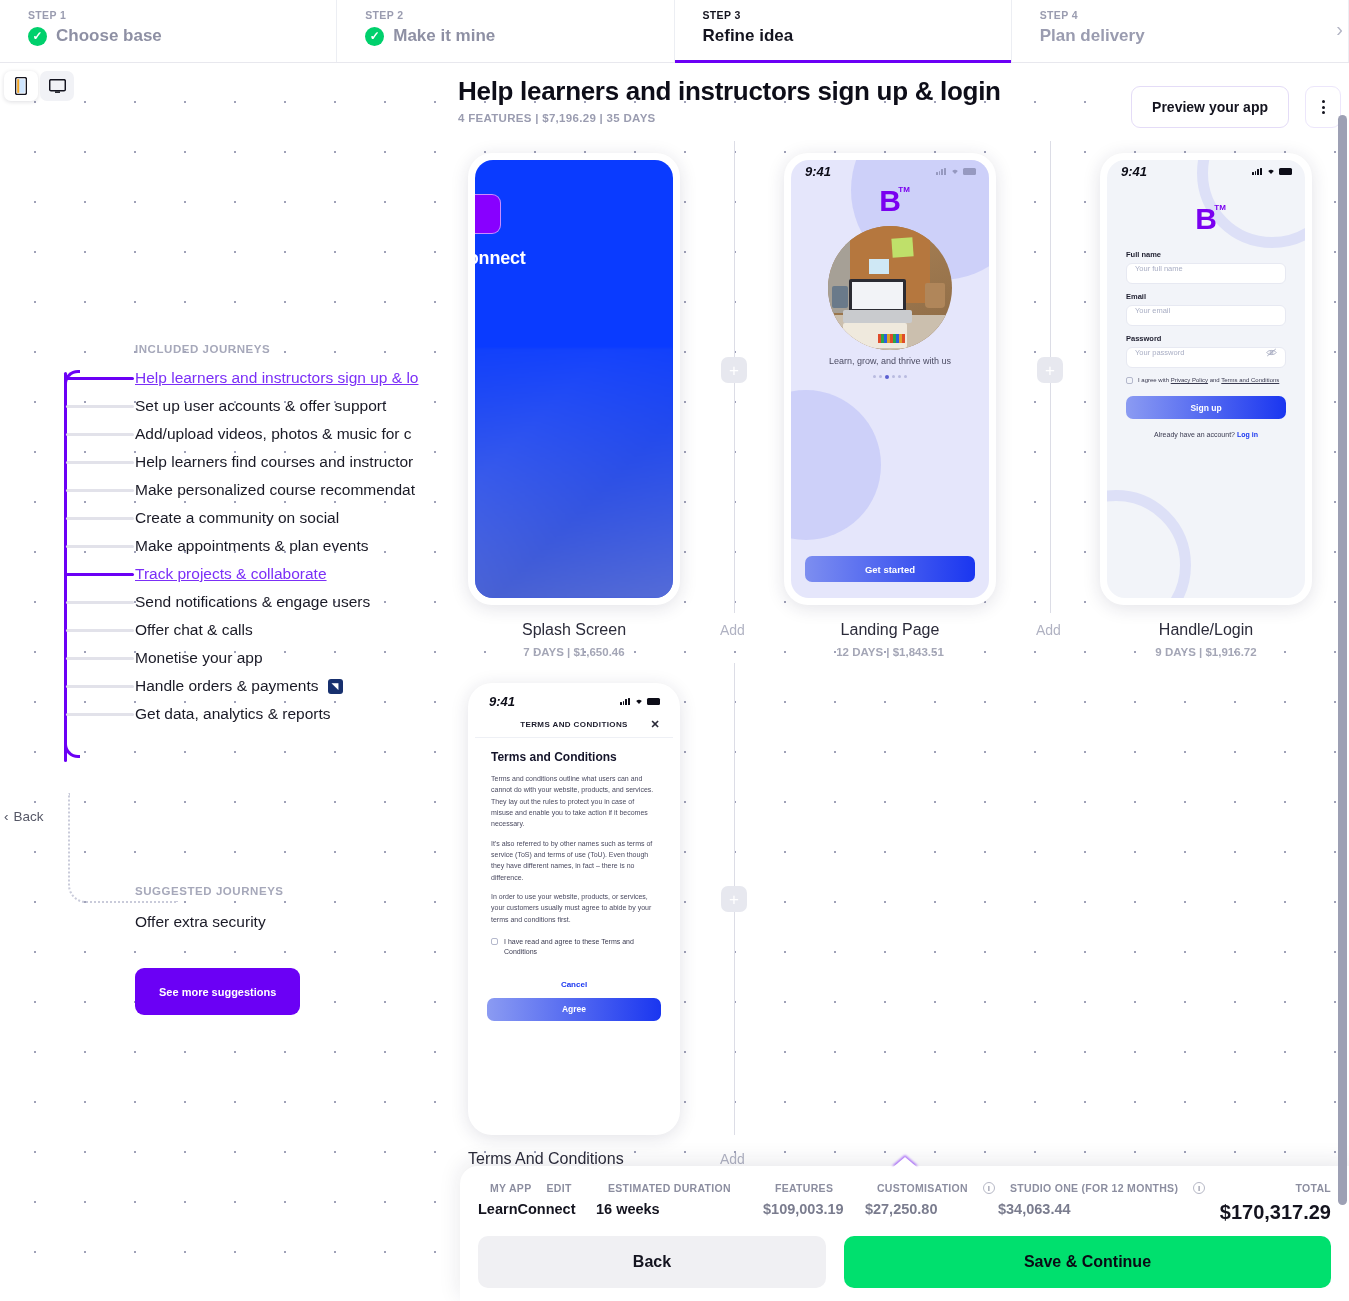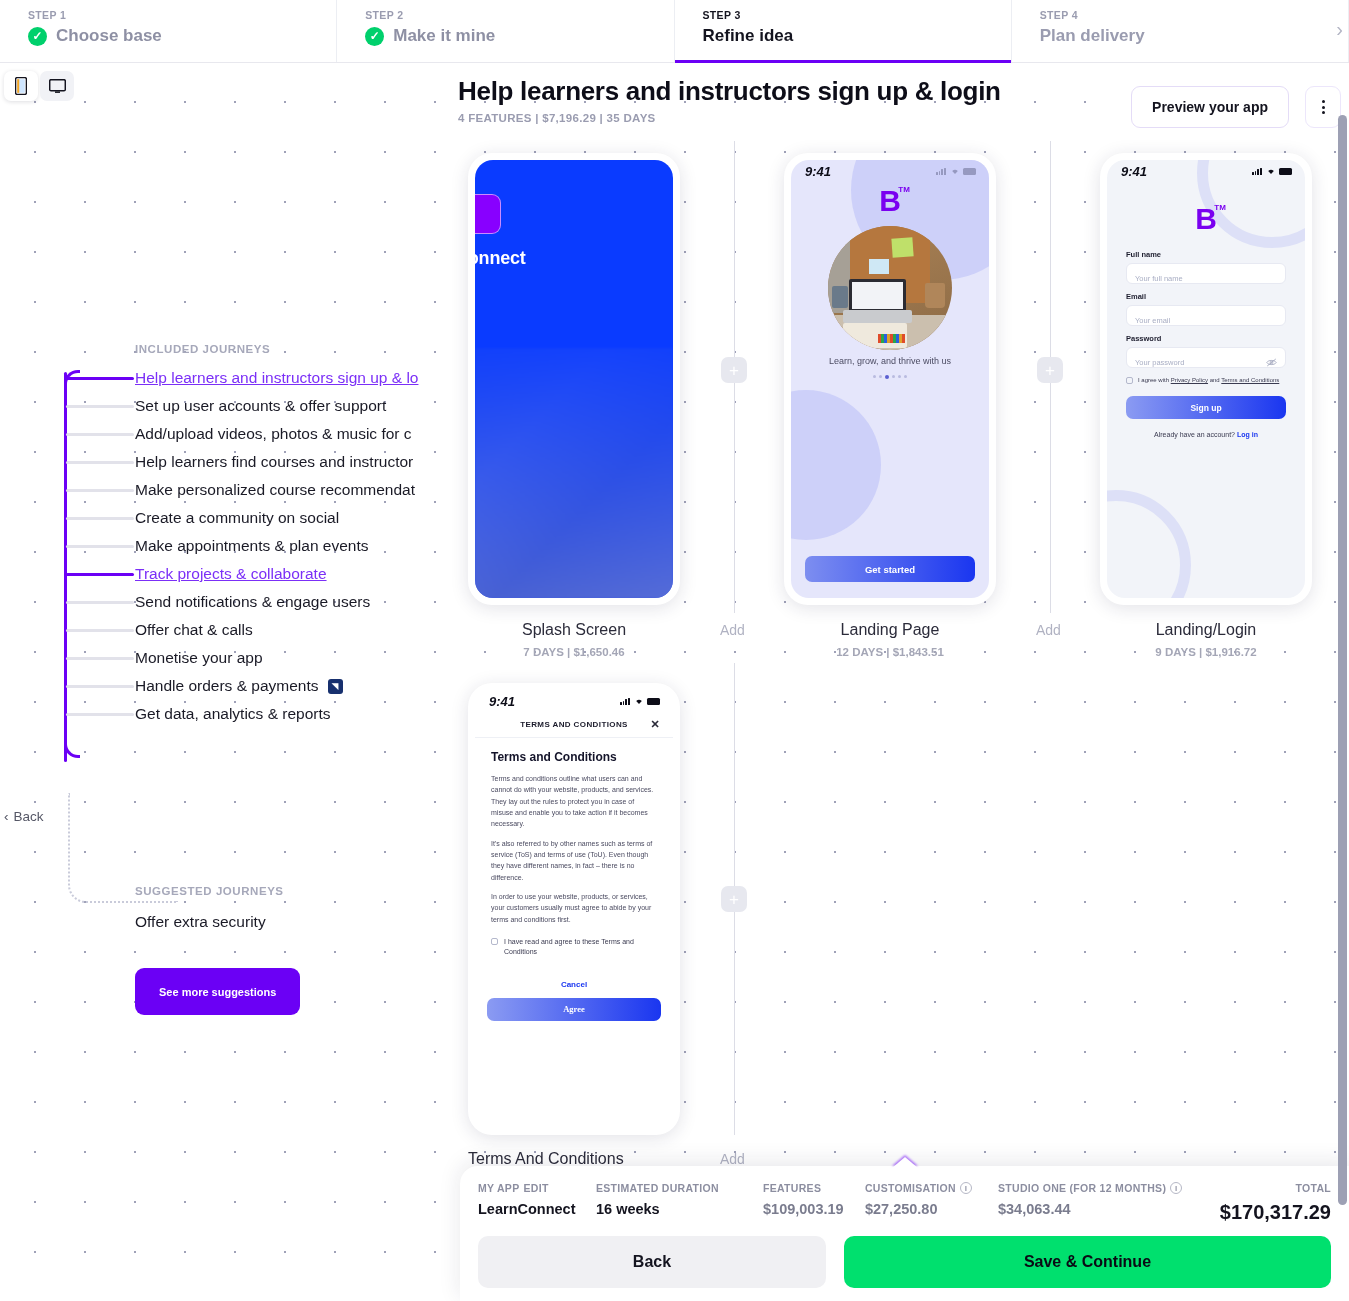--- a/index.html
+++ b/index.html
@@ -290,21 +290,21 @@
   
   .signup { background: #f2f4f9; }
   .su-arc {
     position: absolute; border: 11px solid #dde0f7; border-radius: 50%;
   }
   .su-body { position: relative; padding: 10px 19px 0; }
   .su-logo { text-align: center; margin-top: 12px; margin-bottom: 16px; }
   .fl { font-size: 7.5px; font-weight: 700; color: #1d1d2e; margin-bottom: 4px; }
   .fi {
     height: 21px; background: #fff; border-radius: 6px;
-    border: 1px solid #e7e9f2; display: flex; align-items: flex-end;
+    border: 1px solid #e7e9f2; display: flex; align-items: flex-start;
     padding: 0 8px; font-size: 7.5px; color: #a9aec4;
     margin-bottom: 8px; justify-content: space-between;
   }
   .agree {
     display: flex; gap: 5px; font-size: 6px; color: #3a3a50;
     line-height: 1.5; margin-top: 2px;
   }
   .cbx { width: 7px; height: 7px; border: 1px solid #b4b8cc; border-radius: 2px; flex: none; margin-top: 1px; }
   .su-btn {
     margin-top: 11px; height: 23px; border-radius: 7px;
@@ -328,37 +328,37 @@
   .t-close { position: absolute; right: 13px; font-size: 11px; color: #2b2b3a; }
   .t-body { padding: 12px 16px 0; }
   .t-h1 { font-size: 12px; font-weight: 800; color: #14142a; margin-bottom: 9px; }
   .t-p { font-size: 7px; color: #4a4a60; line-height: 1.62; margin-bottom: 8px; }
   .t-chk { display: flex; gap: 6px; font-size: 7px; color: #3a3a50; line-height: 1.5; margin-top: 12px; }
   .t-cancel { text-align: center; font-size: 8px; font-weight: 700; color: #1a36f0; margin-top: 22px; }
   .t-agree {
     margin: 9px 12px 0; height: 23px; border-radius: 7px;
     background: linear-gradient(90deg,#8b9bf2 0%,#1a36f0 100%);
     color: #fff; font-size: 8.5px; font-weight: 700;
-    display: flex; align-items: center; justify-content: center; font-family: Liberation Serif, serif;
+    display: flex; align-items: center; justify-content: center;
   }
 
   
   .bottom {
     position: absolute; left: 460px; bottom: 0;
     width: 889px; height: 135px;
     background: #fff; border-top-left-radius: 18px;
     box-shadow: 0 -4px 22px rgba(25,25,60,.10);
     z-index: 30;
   }
   .summary { display: flex; padding: 16px 18px 0 18px; position: relative; }
   .sum-col { display: flex; flex-direction: column; }
   .sum-k {
     font-size: 10.5px; font-weight: 700; letter-spacing: .3px;
     color: #8c8ea0; text-transform: uppercase;
-    display: flex; align-items: flex-start; gap: 4px; white-space: nowrap;
+    display: flex; align-items: flex-start; gap: 15px; white-space: nowrap; margin-left: 12px;
   }
   .sum-v { margin-top: 7px; font-size: 14.5px; font-weight: 700; color: #14141f; white-space: nowrap; }
   .sum-v.muted { color: #7a7c8e; }
   .sum-v.total { font-size: 20px; }
   .edit-link { font-size: 10.5px; color: #8c8ea0; cursor: pointer; }
   .info-i {
     width: 12px; height: 12px; border-radius: 50%;
     border: 1px solid #b6b8c6; color: #9698a8;
     font-size: 8px; display: inline-flex;
     align-items: center; justify-content: center; font-weight: 700;
@@ -636,21 +636,21 @@
             <span><span>I agree with </span><u>Privacy Policy</u><span> and </span><u>Terms and Conditions</u></span>
           </div>
           <div class="su-btn">Sign up</div>
           <div class="su-foot">
             <span>Already have an account?</span>
             <b>Log in</b>
           </div>
         </div>
       </div>
     </div>
-    <div class="scr-name" style="left:1100px; top:558px; width:212px;">Landing/Login</div>
+    <div class="scr-name" style="left:1100px; top:558px; width:212px;">Handle/Login</div>
     <div class="scr-meta" style="left:1100px; top:583px; width:212px;">9 DAYS | $1,916.72</div>
 
     <div class="phone" style="left:468px; top:620px;">
       <div class="pscreen terms">
         <div class="statusbar">
           <span>9:41</span>
           <span class="sb-right">
             <span class="bars">
                 <i></i>
                 <i></i>

